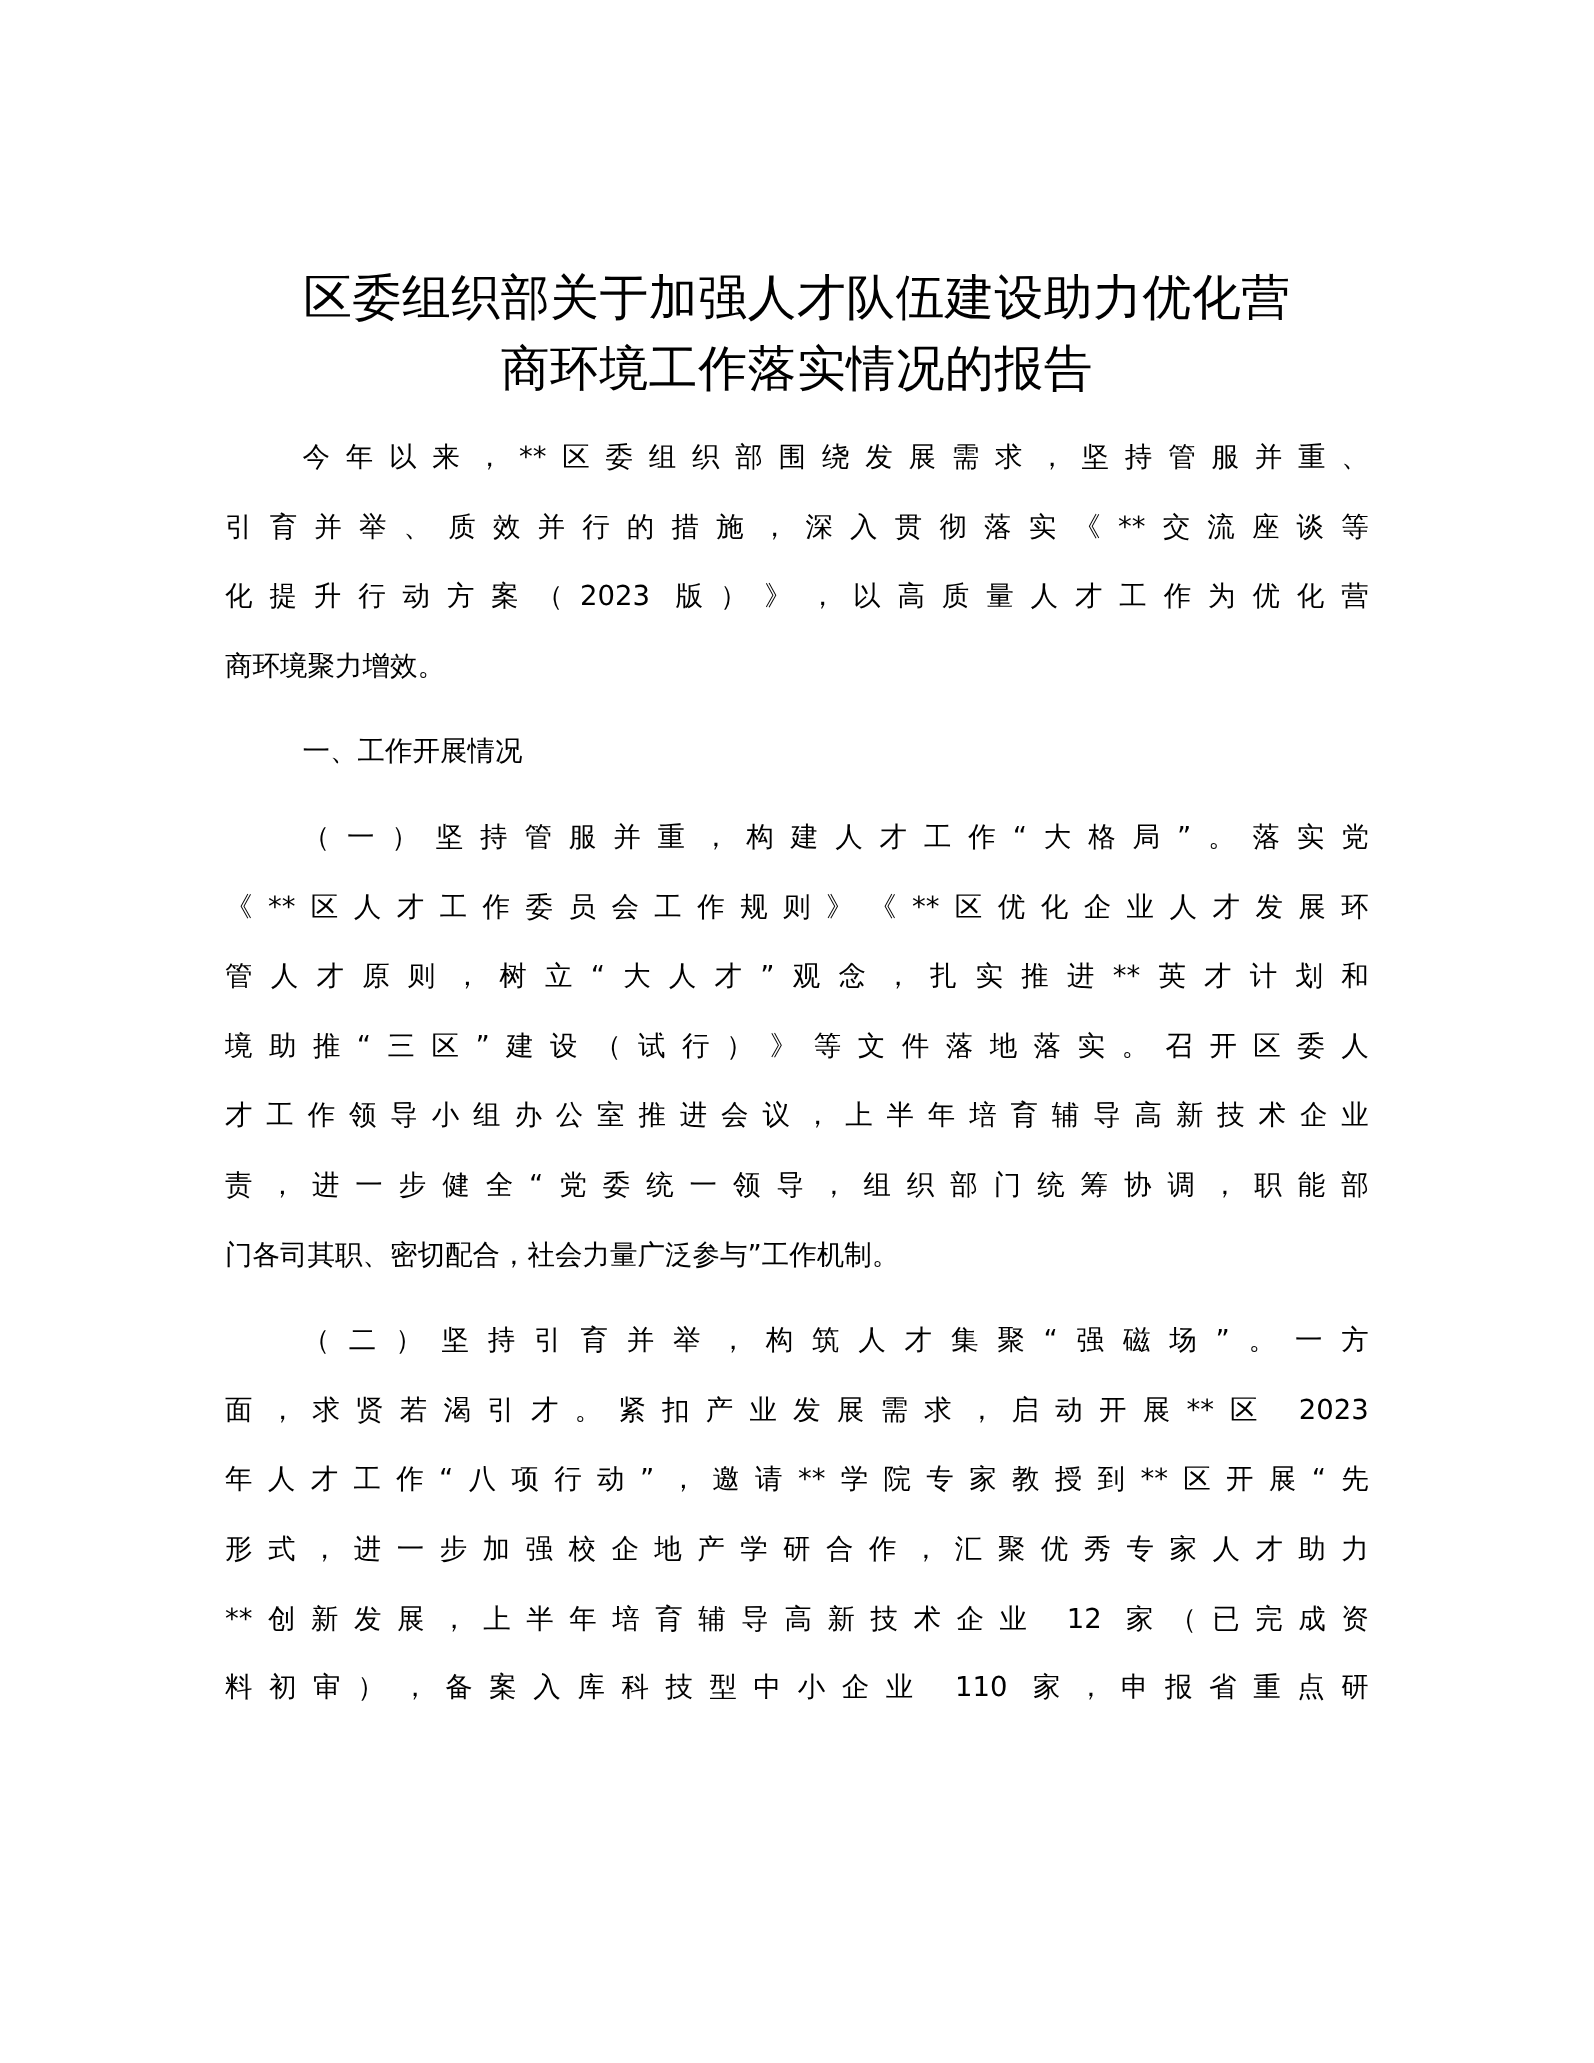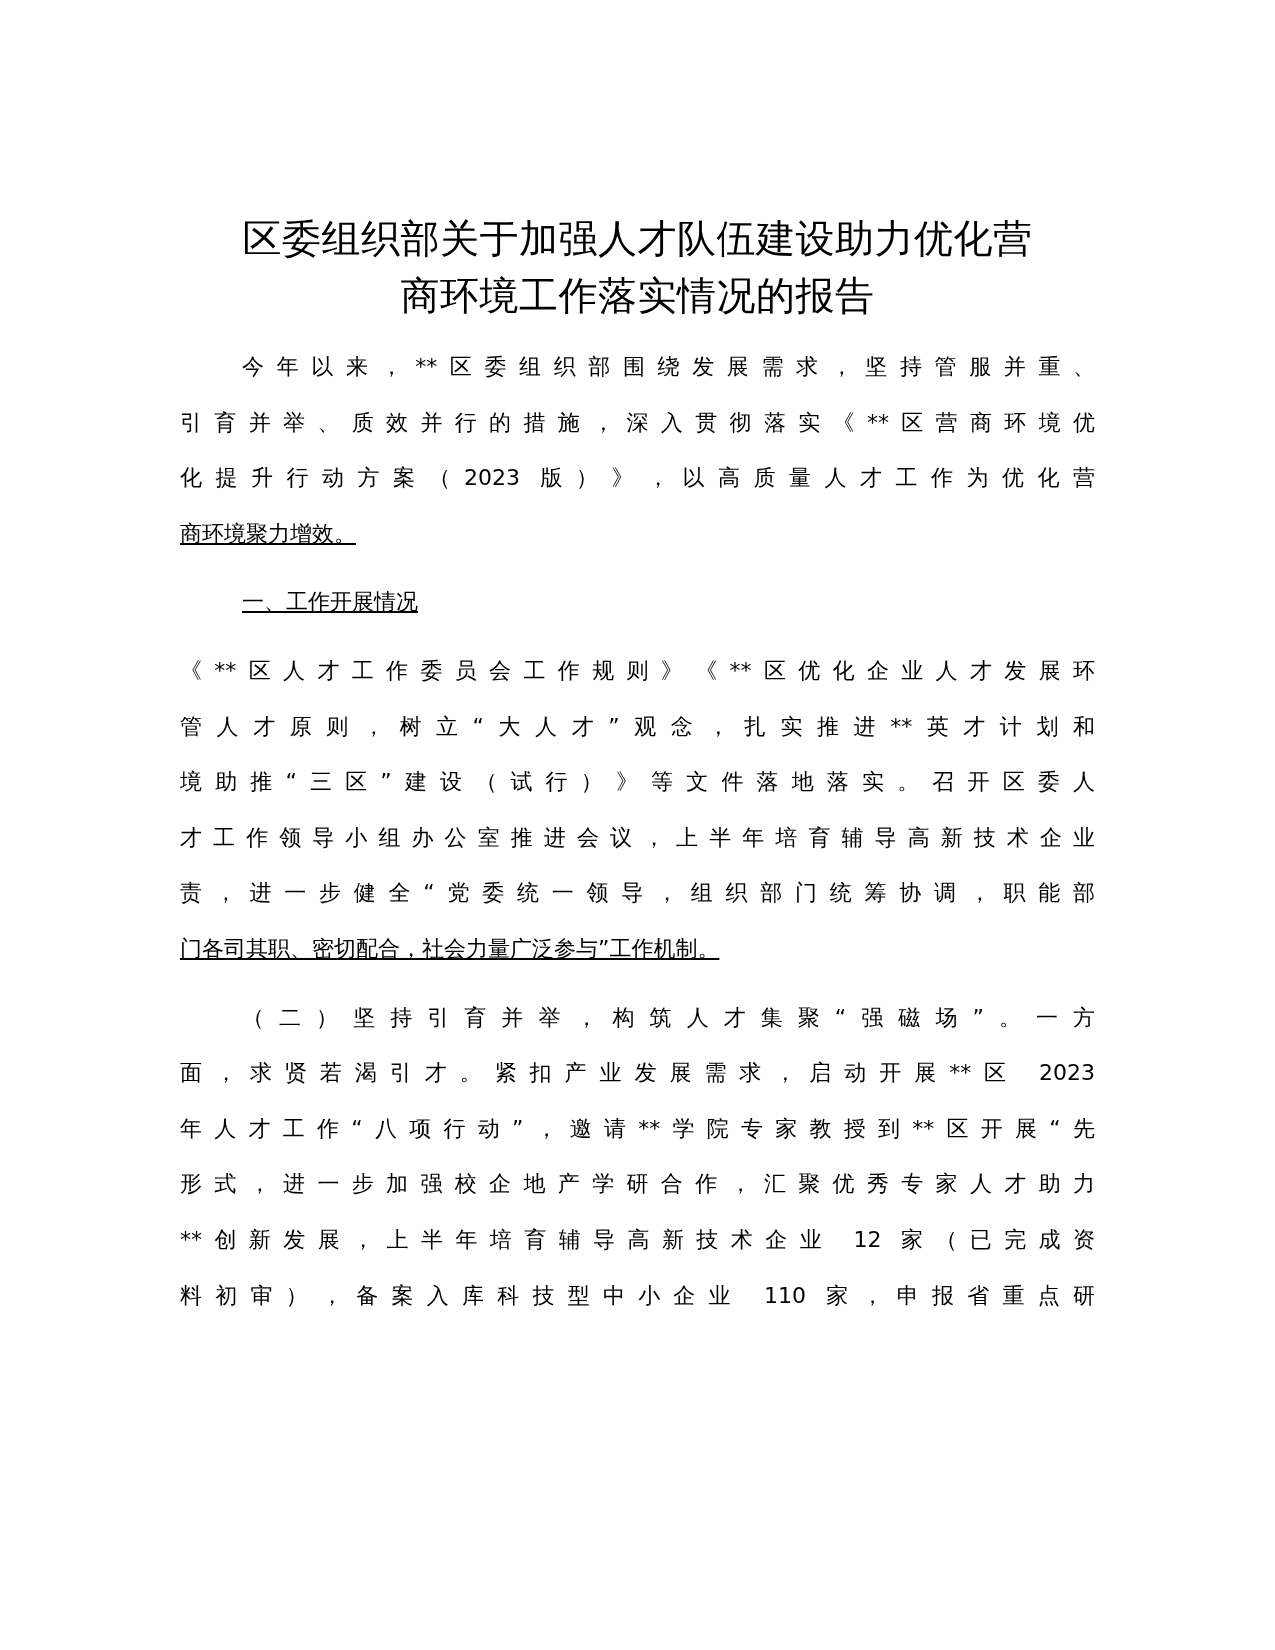--- a/index.html
+++ b/index.html
@@ -10,46 +10,47 @@
     font-family: "DejaVu Sans", sans-serif; font-size: 39px; line-height: 57px;
     color: #000; text-align: center; letter-spacing: 0.5px;
   }
   .title div { white-space: nowrap; }
   .body {
     position: absolute; left: 180px; top: 339px; width: 915px;
     font-family: "DejaVu Sans", sans-serif; font-size: 22px; line-height: 55.6px;
     color: #000;
   }
   .line { white-space: nowrap; height: 55.6px; text-align: justify; text-align-last: justify; display: block; }
-  .line.last { text-align-last: left; text-decoration: underline; }
+  .line.last { text-align-last: left; }
   .line.indent { padding-left: 62px; }
   .gap { height: 13px; }
 </style>
 </head>
 <body>
 
 <div class="page">
   <div class="title">
     <div>区委组织部关于加强人才队伍建设助力优化营</div>
     <div>商环境工作落实情况的报告</div>
   </div>
 
   <div class="body">
     <div>
       <span class="line indent">今年以来，**区委组织部围绕发展需求，坚持管服并重、</span>
-      <span class="line">引育并举、质效并行的措施，深入贯彻落实《**区营商环境优</span>
+      <span class="line">引育并举、质效并行的措施，深入贯彻落实《**交流座谈等</span>
       <span class="line">化提升行动方案（2023 版）》，以高质量人才工作为优化营</span>
       <span class="line last">商环境聚力增效。</span>
     </div>
     <div class="gap"></div>
     <div>
       <span class="line indent last">一、工作开展情况</span>
     </div>
     <div class="gap"></div>
     <div>
+      <span class="line indent">（一）坚持管服并重，构建人才工作“大格局”。落实党</span>
       <span class="line">《**区人才工作委员会工作规则》《**区优化企业人才发展环</span>
       <span class="line">管人才原则，树立“大人才”观念，扎实推进**英才计划和</span>
       <span class="line">境助推“三区”建设（试行）》等文件落地落实。召开区委人</span>
       <span class="line">才工作领导小组办公室推进会议，上半年培育辅导高新技术企业</span>
       <span class="line">责，进一步健全“党委统一领导，组织部门统筹协调，职能部</span>
       <span class="line last">门各司其职、密切配合，社会力量广泛参与”工作机制。</span>
     </div>
     <div class="gap"></div>
     <div>
       <span class="line indent">（二）坚持引育并举，构筑人才集聚“强磁场”。一方</span>

